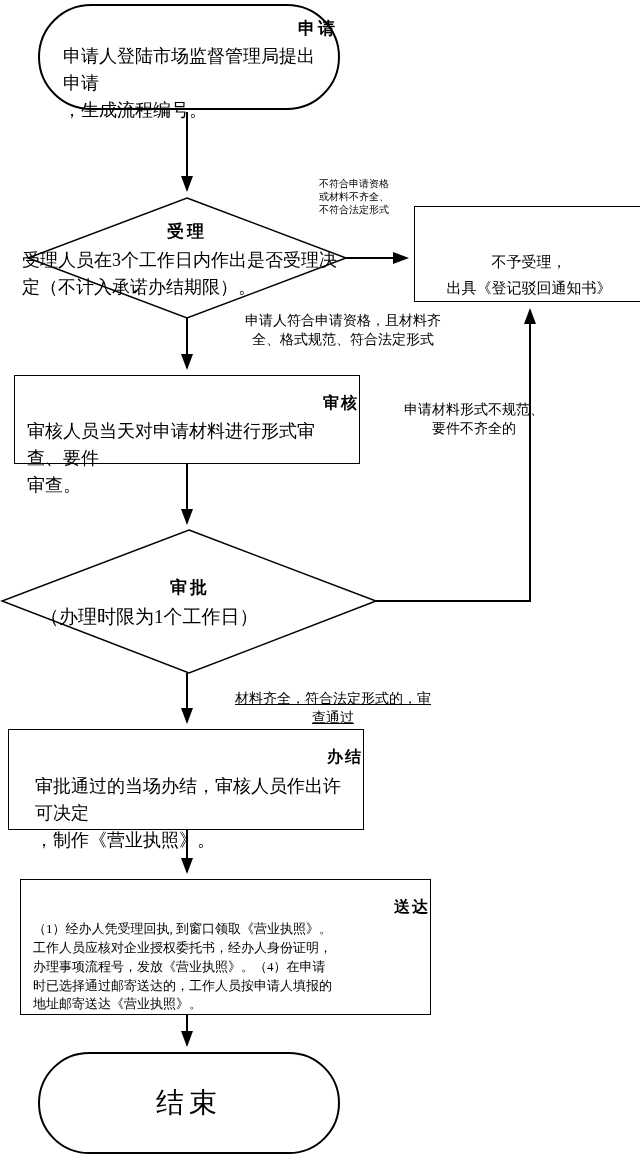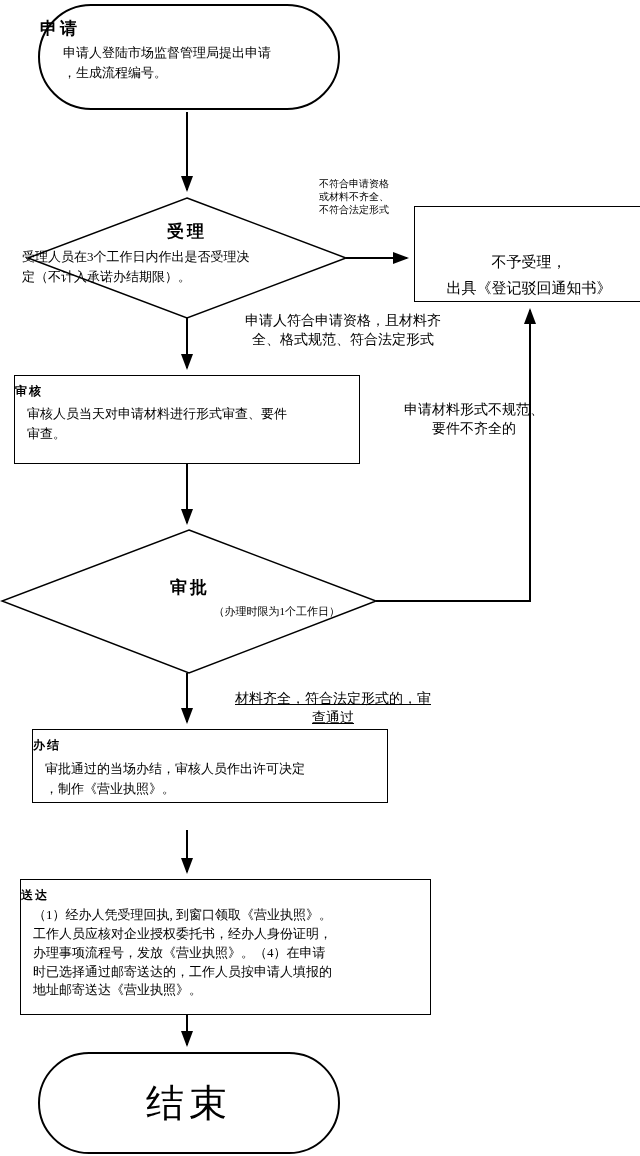--- a/index.html
+++ b/index.html
@@ -8,52 +8,52 @@
     width:640px;height:1156px;
     background:#ffffff;
     font-family:"Liberation Serif","DejaVu Serif",serif;
     color:#000;
     overflow:hidden;
   }
   #connectors{position:absolute;left:0;top:0;z-index:0;}
   .node{position:absolute;background:#ffffff;border:1px solid #000;box-sizing:border-box;z-index:1;}
   .stadium{border-width:2px;border-radius:53px;}
   .node-title{
-    text-align:left;font-weight:bold;font-size:17px;letter-spacing:3px;
+    text-align:right;font-weight:bold;font-size:17px;letter-spacing:3px;
   }
-  .rect-title{margin-top:7px;font-size:12px;letter-spacing:2px;}
+  .rect-title{margin-top:17px;font-size:16px;letter-spacing:2px;}
   .pre{white-space:pre-line;}
-  .body-text{font-size:13px;line-height:1.5;}
+  .body-text{font-size:18px;line-height:1.5;}
   .float-text{position:absolute;z-index:2;background:transparent;}
   .edge-label{position:absolute;z-index:2;font-size:14px;line-height:1.35;text-align:center;}
   
   #apply{left:38px;top:4px;width:302px;height:106px;}
   #apply .node-title{margin-top:11px;}
   #apply .body-text{width:252px;margin:3px auto 0;text-align:left;}
   
   #accept-title{left:27px;top:220px;width:320px;text-align:center;}
   #accept-body{left:22px;top:247px;width:332px;}
   
   #reject{left:414px;top:206px;width:230px;height:96px;display:flex;align-items:flex-end;justify-content:center;}
   #reject .body-text{font-size:15px;line-height:1.7;text-align:center;}
   
   #review{left:14px;top:375px;width:346px;height:89px;}
   #review .body-text{margin:4px 10px 0 12px;text-align:left;}
   
   #approve-title{left:60px;top:576px;width:260px;text-align:center;}
-  #approve-body{left:40px;top:603px;width:300px;text-align:right;font-size:11px;}
+  #approve-body{left:40px;top:603px;width:300px;text-align:left;font-size:19px;}
   
-  #finish{left:32px;top:729px;width:356px;height:74px;}
+  #finish{left:8px;top:729px;width:356px;height:101px;padding-left:14px;}
   #finish .body-text{margin:5px 12px 12px 12px;text-align:left;}
   
   #deliver{left:20px;top:879px;width:411px;height:136px;}
   #deliver .body-text{margin:2px 8px 0 12px;font-size:13px;line-height:1.45;text-align:left;}
   
   #end{left:38px;top:1052px;width:302px;height:102px;display:flex;align-items:center;justify-content:center;}
-  #end .end-title{font-size:38px;letter-spacing:5px;}
+  #end .end-title{font-size:28px;letter-spacing:5px;}
   
   #lbl-reject-cond{left:288px;top:177px;width:132px;font-size:10px;line-height:1.3;}
   #lbl-accept-pass{left:222px;top:312px;width:242px;}
   #lbl-approve-reject{left:388px;top:401px;width:172px;}
   #lbl-approve-pass{left:200px;top:690px;width:266px;text-decoration:underline;}
 </style>
 </head>
 <body>
 
 <div id="canvas">

